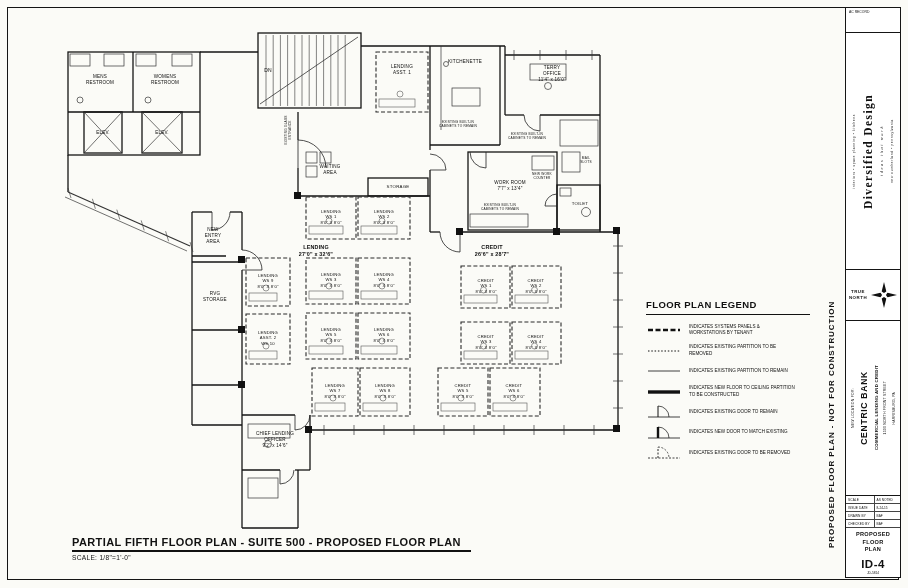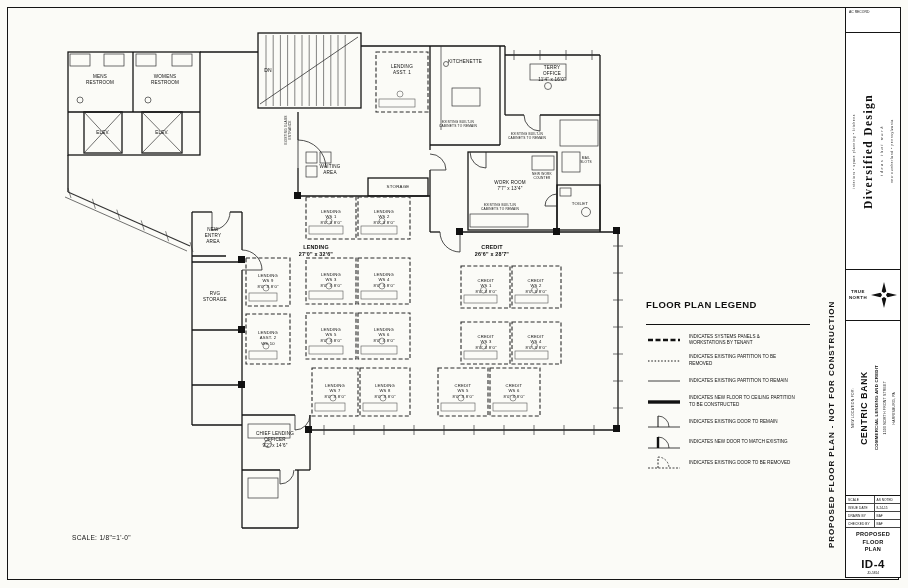--- a/index.html
+++ b/index.html
@@ -2,21 +2,21 @@
 <html><head>
 <meta charset="utf-8">
 <style>
   html,body{margin:0;padding:0}
   body{background:#c9c9c5;font-family:"Liberation Sans",sans-serif;color:#111}
   .sheet{position:relative;width:908px;height:588px;background:#fbfbf7;overflow:hidden}
   .frame{position:absolute;left:7px;top:7px;width:890px;height:571px;border:1.6px solid #151515;pointer-events:none}
   svg.plan{position:absolute;left:0;top:0;width:908px;height:588px}
   .plan-label{position:absolute;white-space:pre;text-align:center;font-size:4.6px;line-height:1.3;letter-spacing:.2px;color:#0e0e0e}
   .legend{position:absolute;left:646px;top:299px;width:164px}
-  .legend-heading{font-size:9.5px;font-weight:bold;letter-spacing:.4px;border-bottom:1.5px solid #111;padding-bottom:14px;margin-bottom:7px;white-space:nowrap}
+  .legend-heading{font-size:9.5px;font-weight:bold;letter-spacing:.4px;border-bottom:1.5px solid #111;padding-bottom:4px;margin-bottom:7px;white-space:nowrap}
   .legend-row{display:flex;align-items:center;gap:7px;margin-bottom:4.5px}
   .legend-row .sym{flex:0 0 36px}
   .legend-row .txt{font-size:4.6px;line-height:1.35;max-width:106px}
   .banner{position:absolute;left:827px;top:284px;height:280px;width:17px;writing-mode:vertical-rl;transform:rotate(180deg);font-size:8px;font-weight:bold;letter-spacing:.9px;color:#111;text-align:center;white-space:nowrap}
   .bottom-title{position:absolute;left:72px;top:532px}
   .bottom-title .t{display:inline-block;font-size:11px;font-weight:bold;letter-spacing:.4px;border-bottom:2px solid #111;padding:0 10px 2px 0;white-space:nowrap}
   .bottom-title .s{font-size:6.6px;margin-top:2px;letter-spacing:.3px}
   .titleblock{position:absolute;left:845px;top:7px;width:56px;height:571px;border:1.6px solid #151515;background:#fff;display:flex;flex-direction:column;box-sizing:border-box}
   .tb-sec{border-bottom:1.2px solid #151515}
   .tb-record{height:20px;font-size:3.4px;padding:2px 3px;line-height:1.5}
@@ -417,20 +417,21 @@
             <path d="M12,2 A11,11 0 0 1 23,13" fill="none" stroke="#111" stroke-width="0.7" stroke-dasharray="2 1.5"></path>
           </svg>
           <span class="txt">INDICATES EXISTING DOOR TO BE REMOVED</span>
         </div>
       </div>
   </div>
 
   <div class="banner">PROPOSED FLOOR PLAN - NOT FOR CONSTRUCTION</div>
 
   <div class="bottom-title">
+    <div class="t">PARTIAL FIFTH FLOOR PLAN - SUITE 500 - PROPOSED FLOOR PLAN</div>
     <div class="s">SCALE: 1/8"=1'-0"</div>
   </div>
 
   <div class="titleblock">
     <div class="tb-sec tb-record">AC RECORD</div>
 
     <div class="tb-sec tb-firm">
       <div class="vtext firm-tiny">interiors • space planning • kitchens</div>
       <div class="vtext firm-name">Diversified Design</div>
       <div class="vtext firm-tagline">ideas that work</div>

